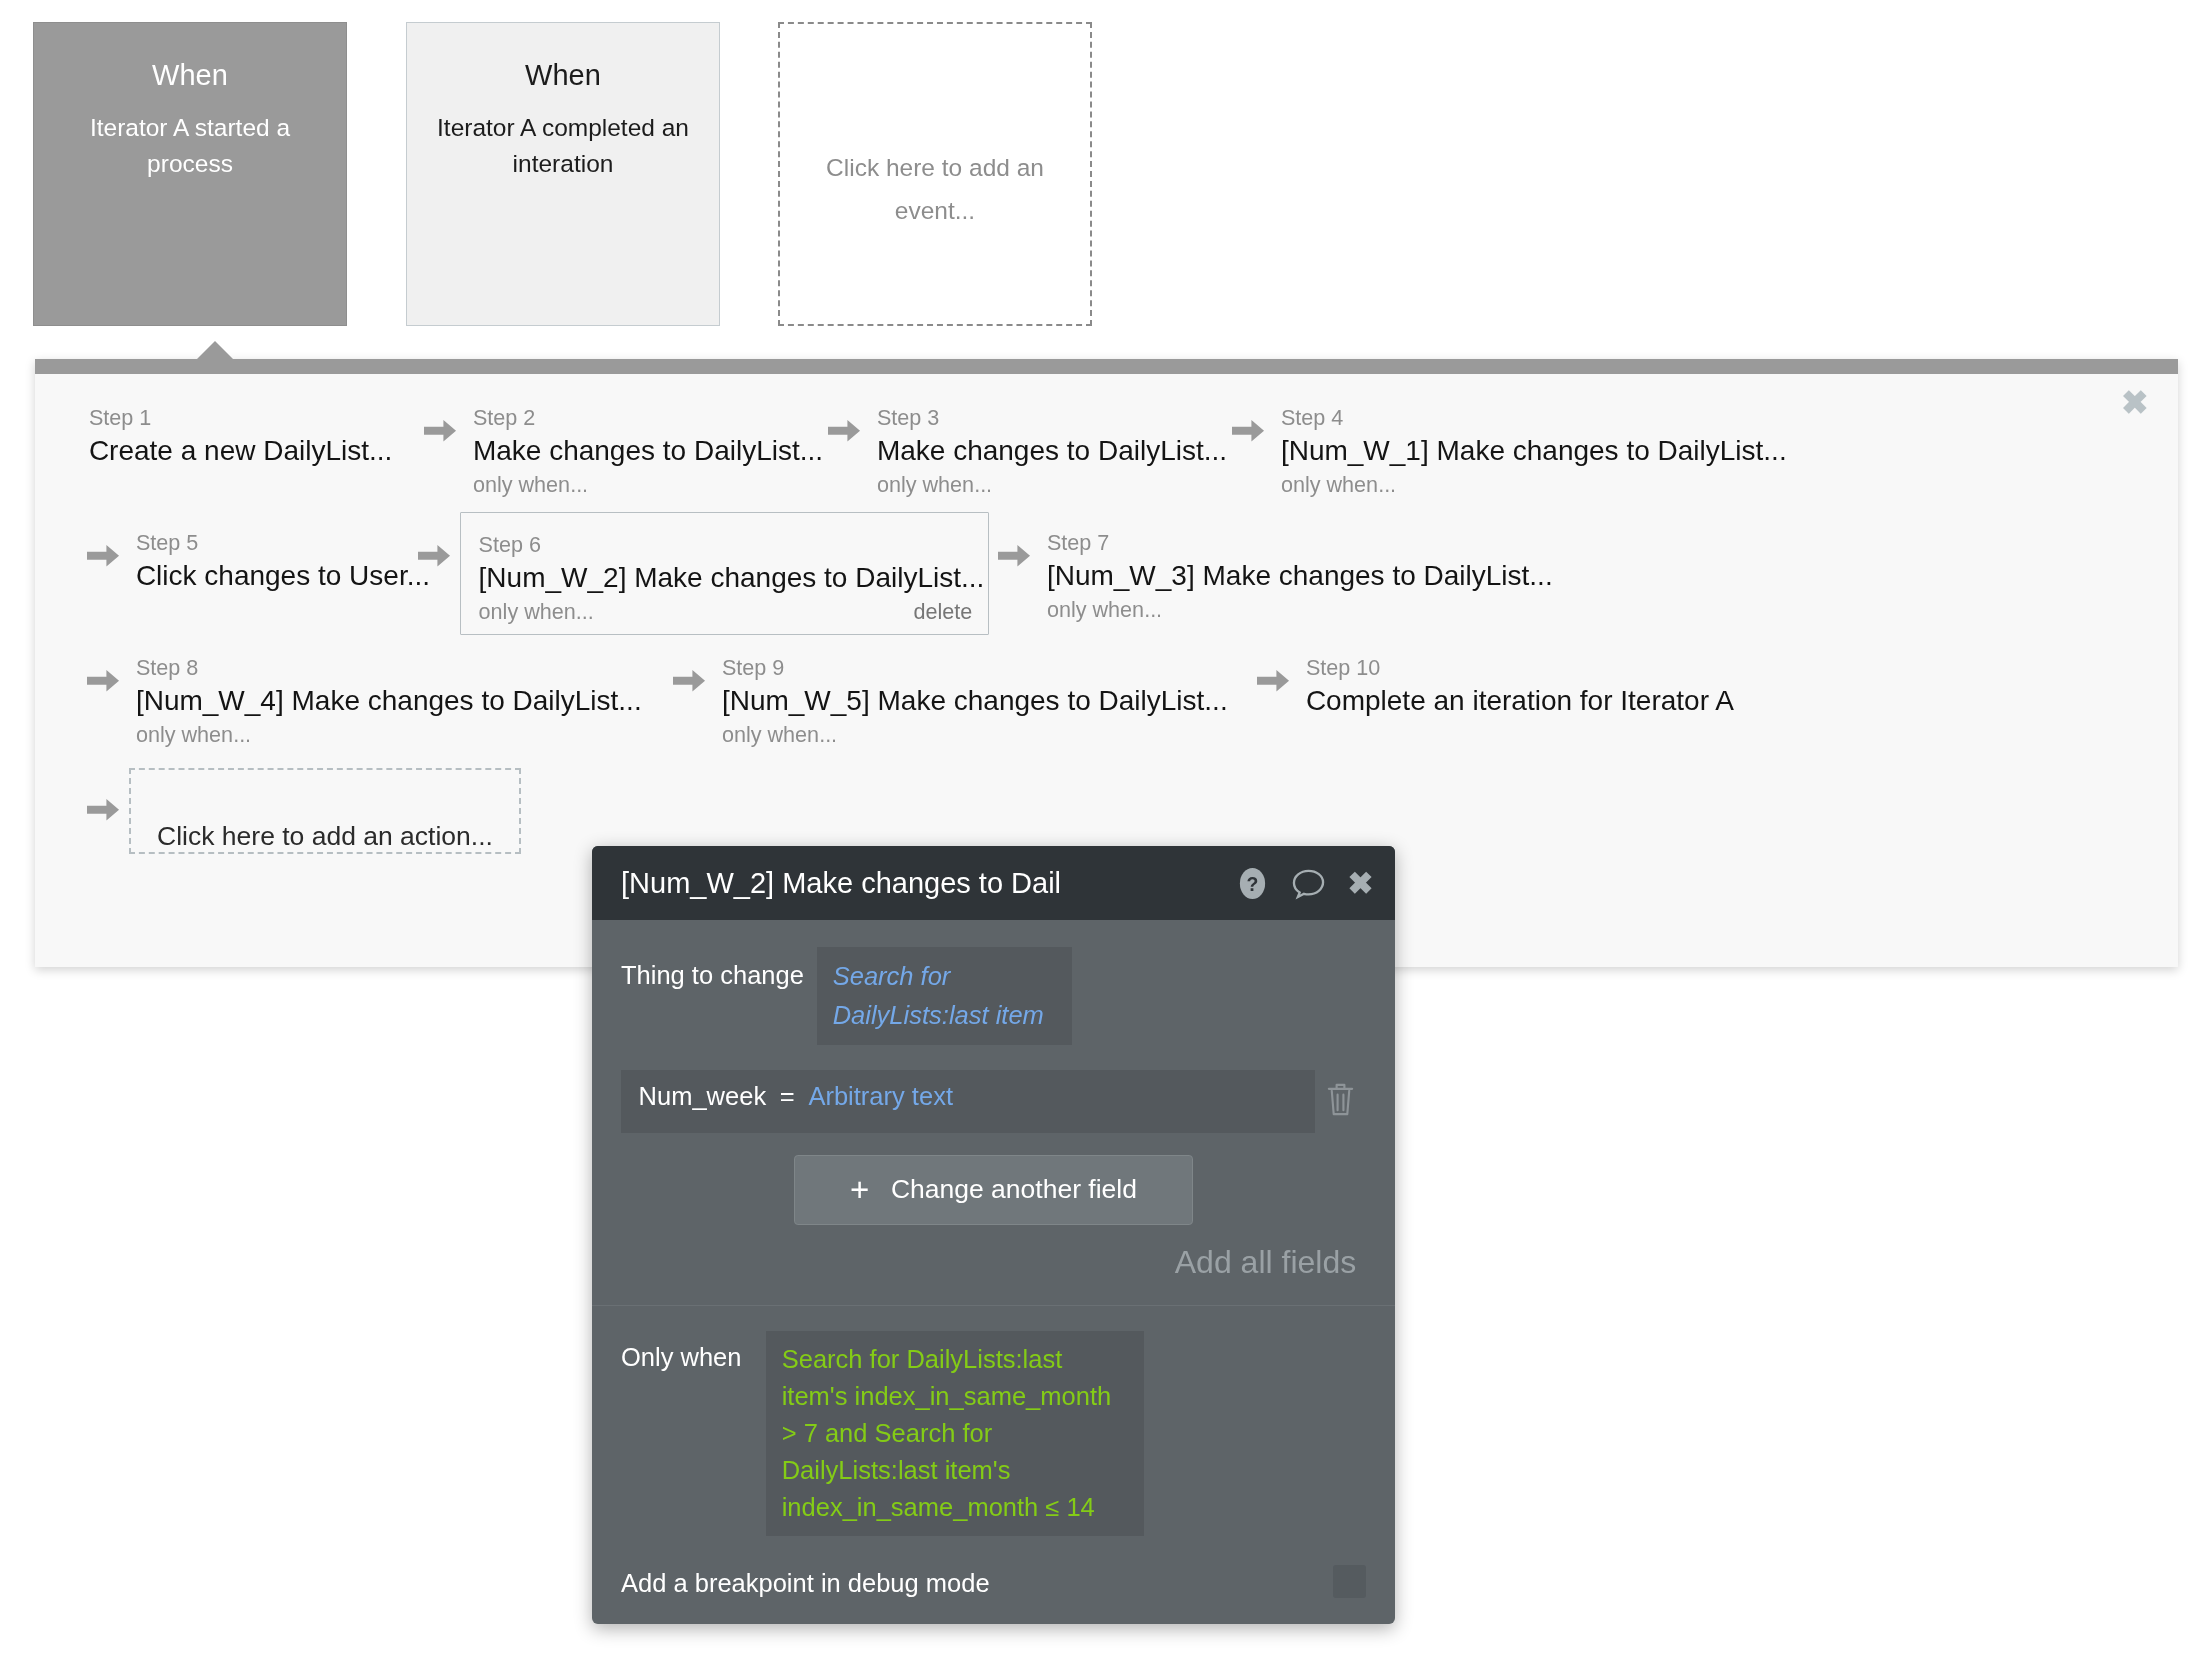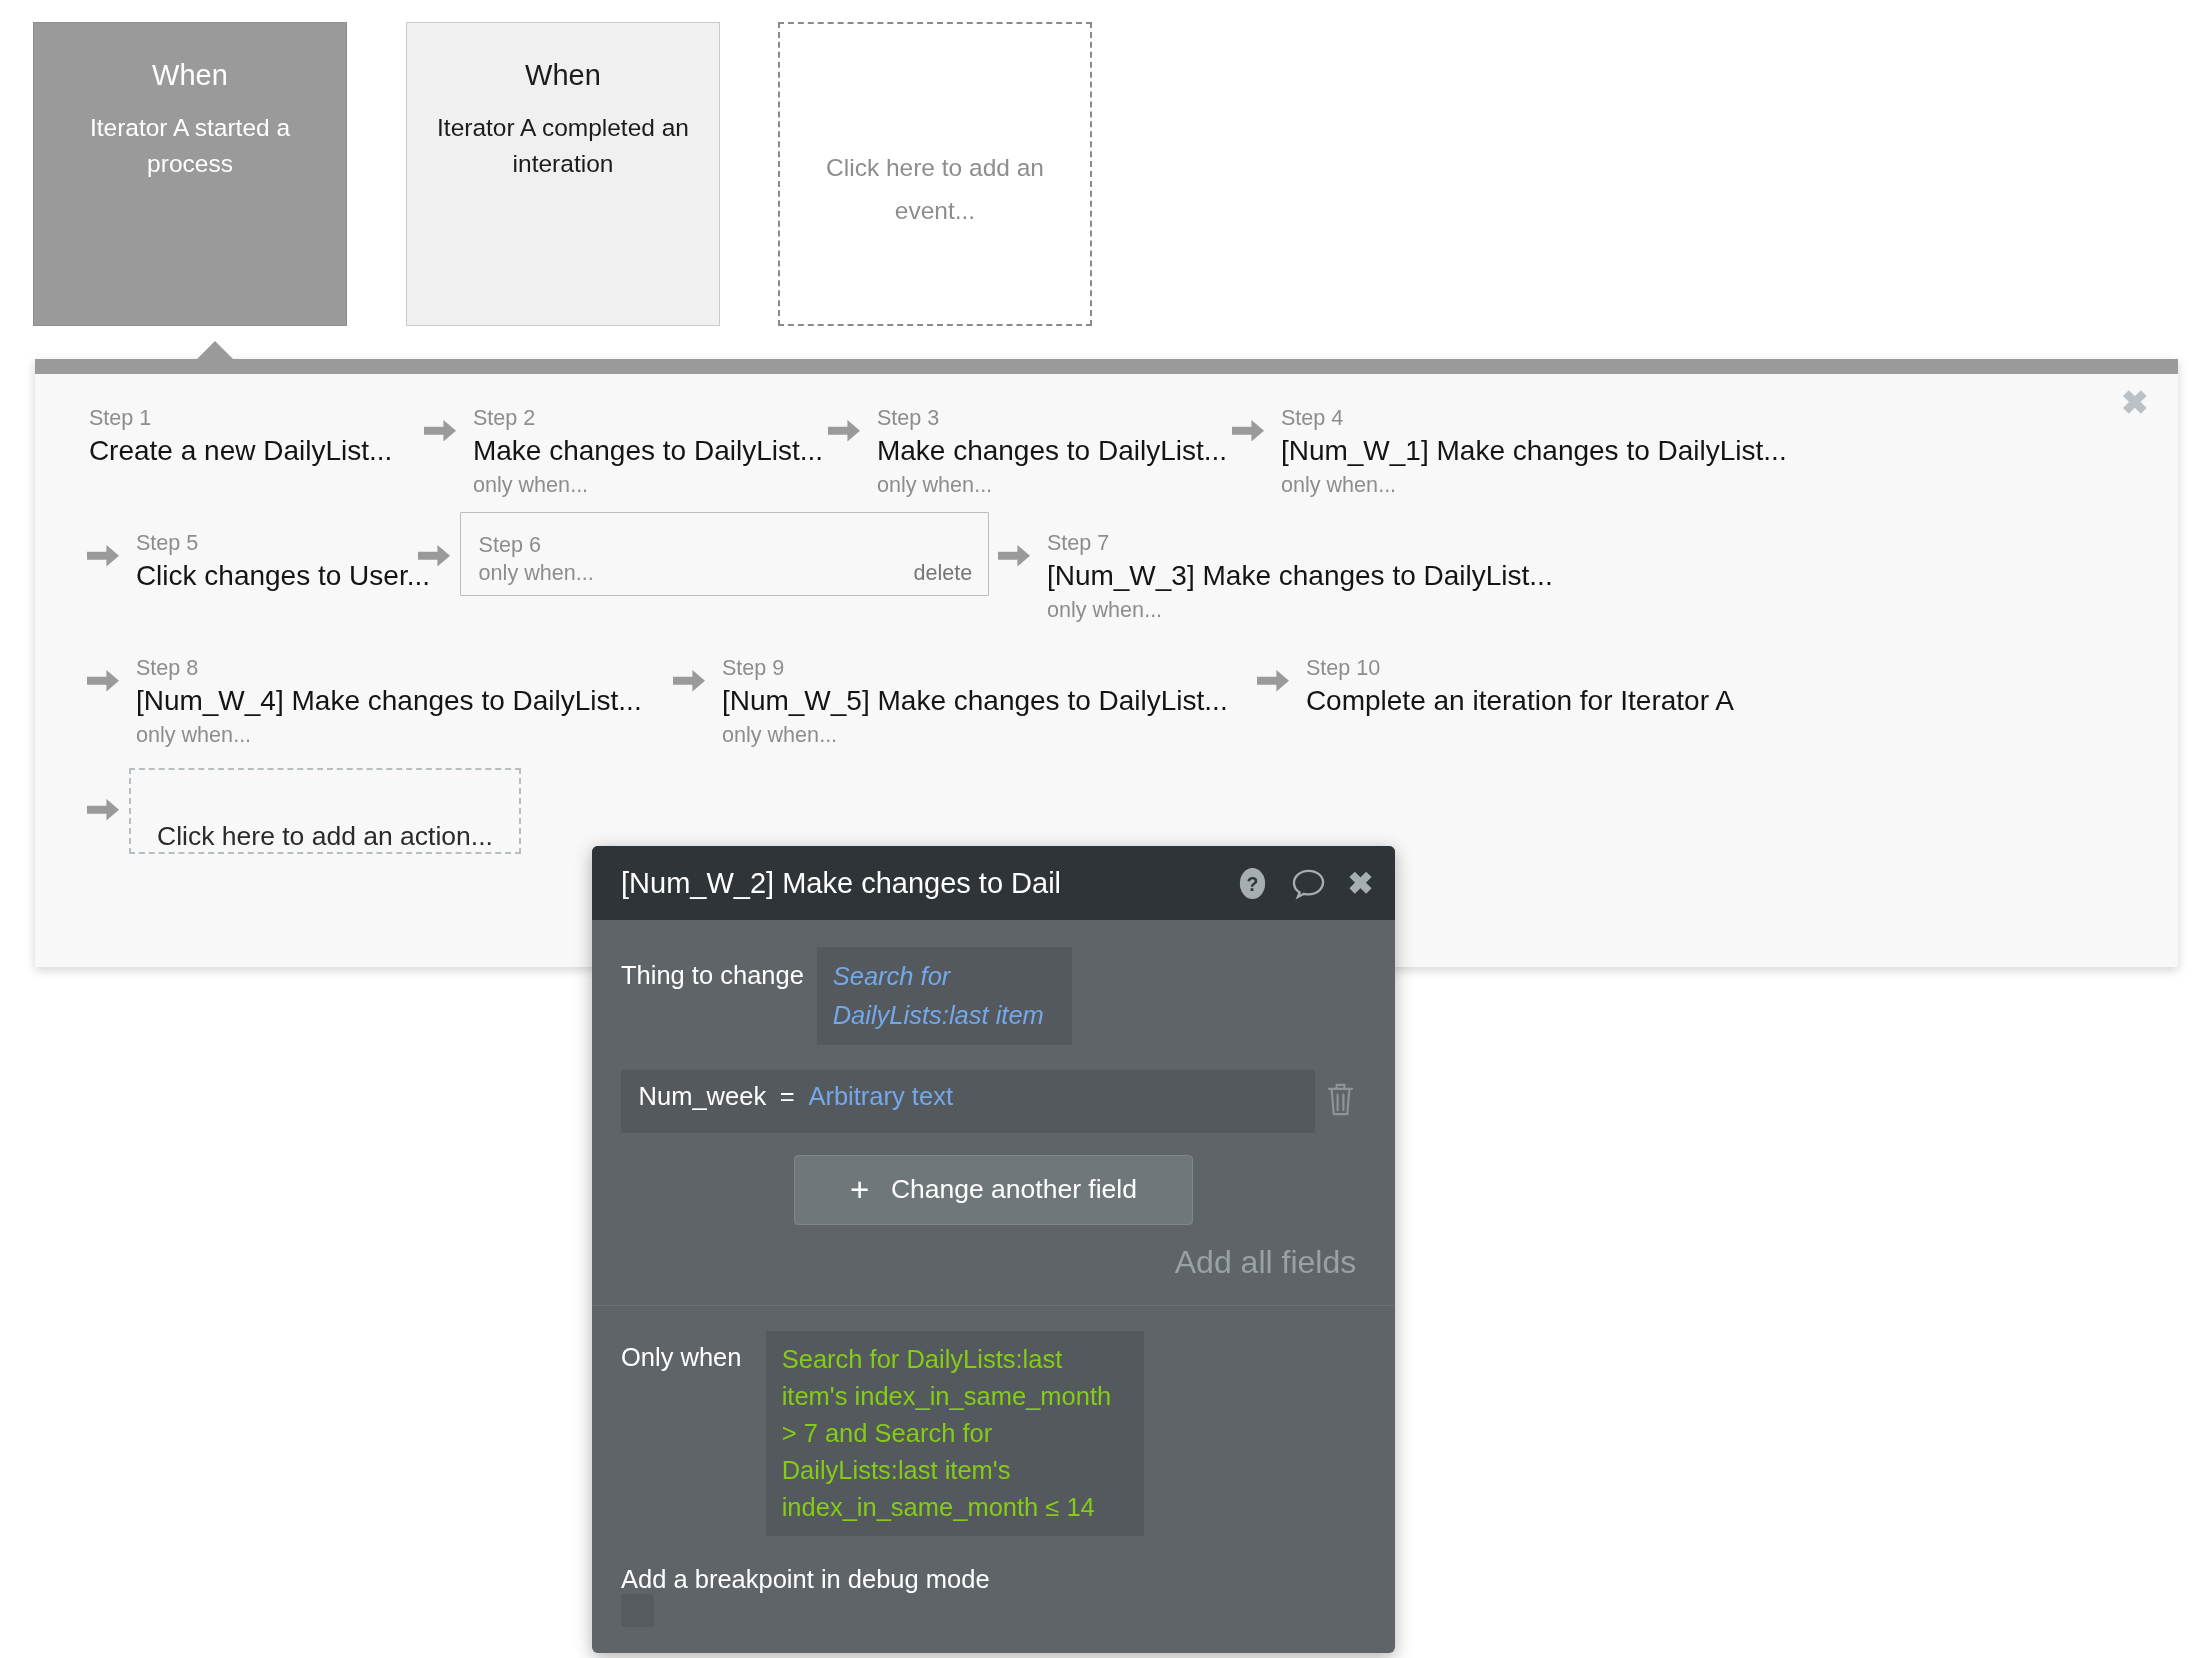--- a/index.html
+++ b/index.html
@@ -294,24 +294,23 @@
     width: 378px;
     background: #54595d;
     color: #84cc16;
     font-size: 25.5px;
     line-height: 37px;
     padding: 9.8px 15.7px;
     box-sizing: border-box;
   }
   .bp-row {
     display: flex;
-    align-items: flex-start;
+    align-items: flex-end;
     justify-content: space-between;
     padding: 29px 0 25.5px 0;
-    flex-direction: column;
   }
   .bp-label { color: #ffffff; font-size: 25.5px; }
   .bp-box {
     width: 33px;
     height: 33px;
     background: #555b5f;
     border-radius: 2.9px;
     cursor: pointer;
   }
 </style>
@@ -401,20 +400,21 @@
               <span></span>
             </div>
         </div>
         <div class="arrow-icon">
           <svg width="33" height="25.5" viewBox="0 0 34 26">
               <path d="M0 9h20V2l13 11-13 11v-7H0z" fill="#9a9a9a"></path>
             </svg>
         </div>
         <div class="step boxed" style="width:529px;">
           <div class="step-num">Step 6</div>
+          <div class="step-title">[Num_W_2] Make changes to DailyList...</div>
           <div class="step-sub">
             <span>only when...</span>
             <span class="del">delete</span>
           </div>
         </div>
         <div class="arrow-icon">
           <svg width="33" height="25.5" viewBox="0 0 34 26">
               <path d="M0 9h20V2l13 11-13 11v-7H0z" fill="#9a9a9a"></path>
             </svg>
         </div>

